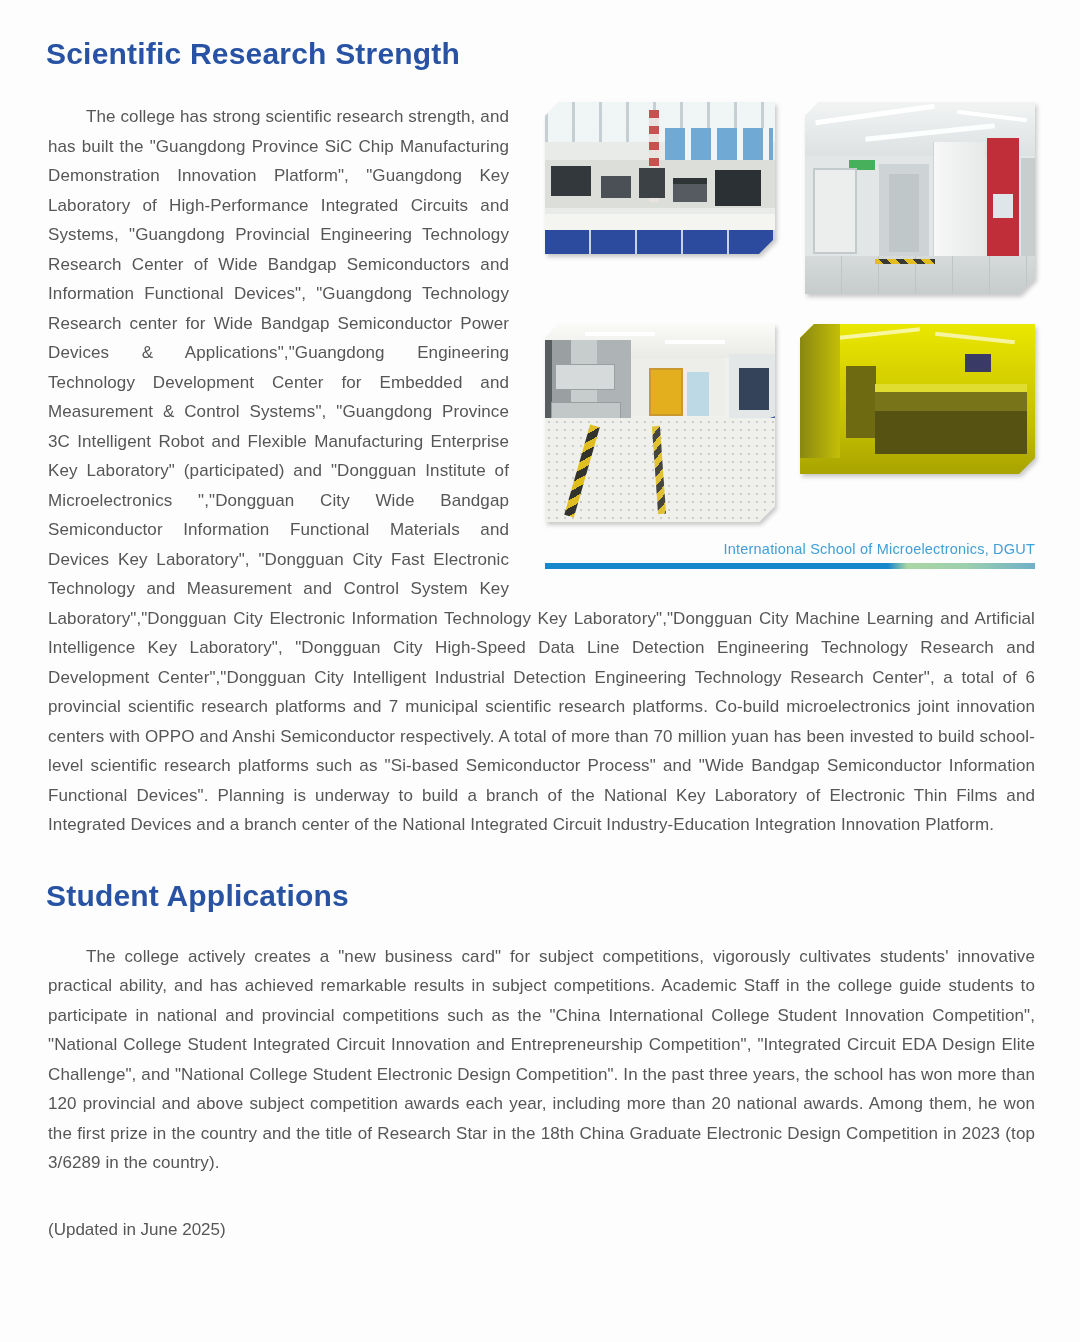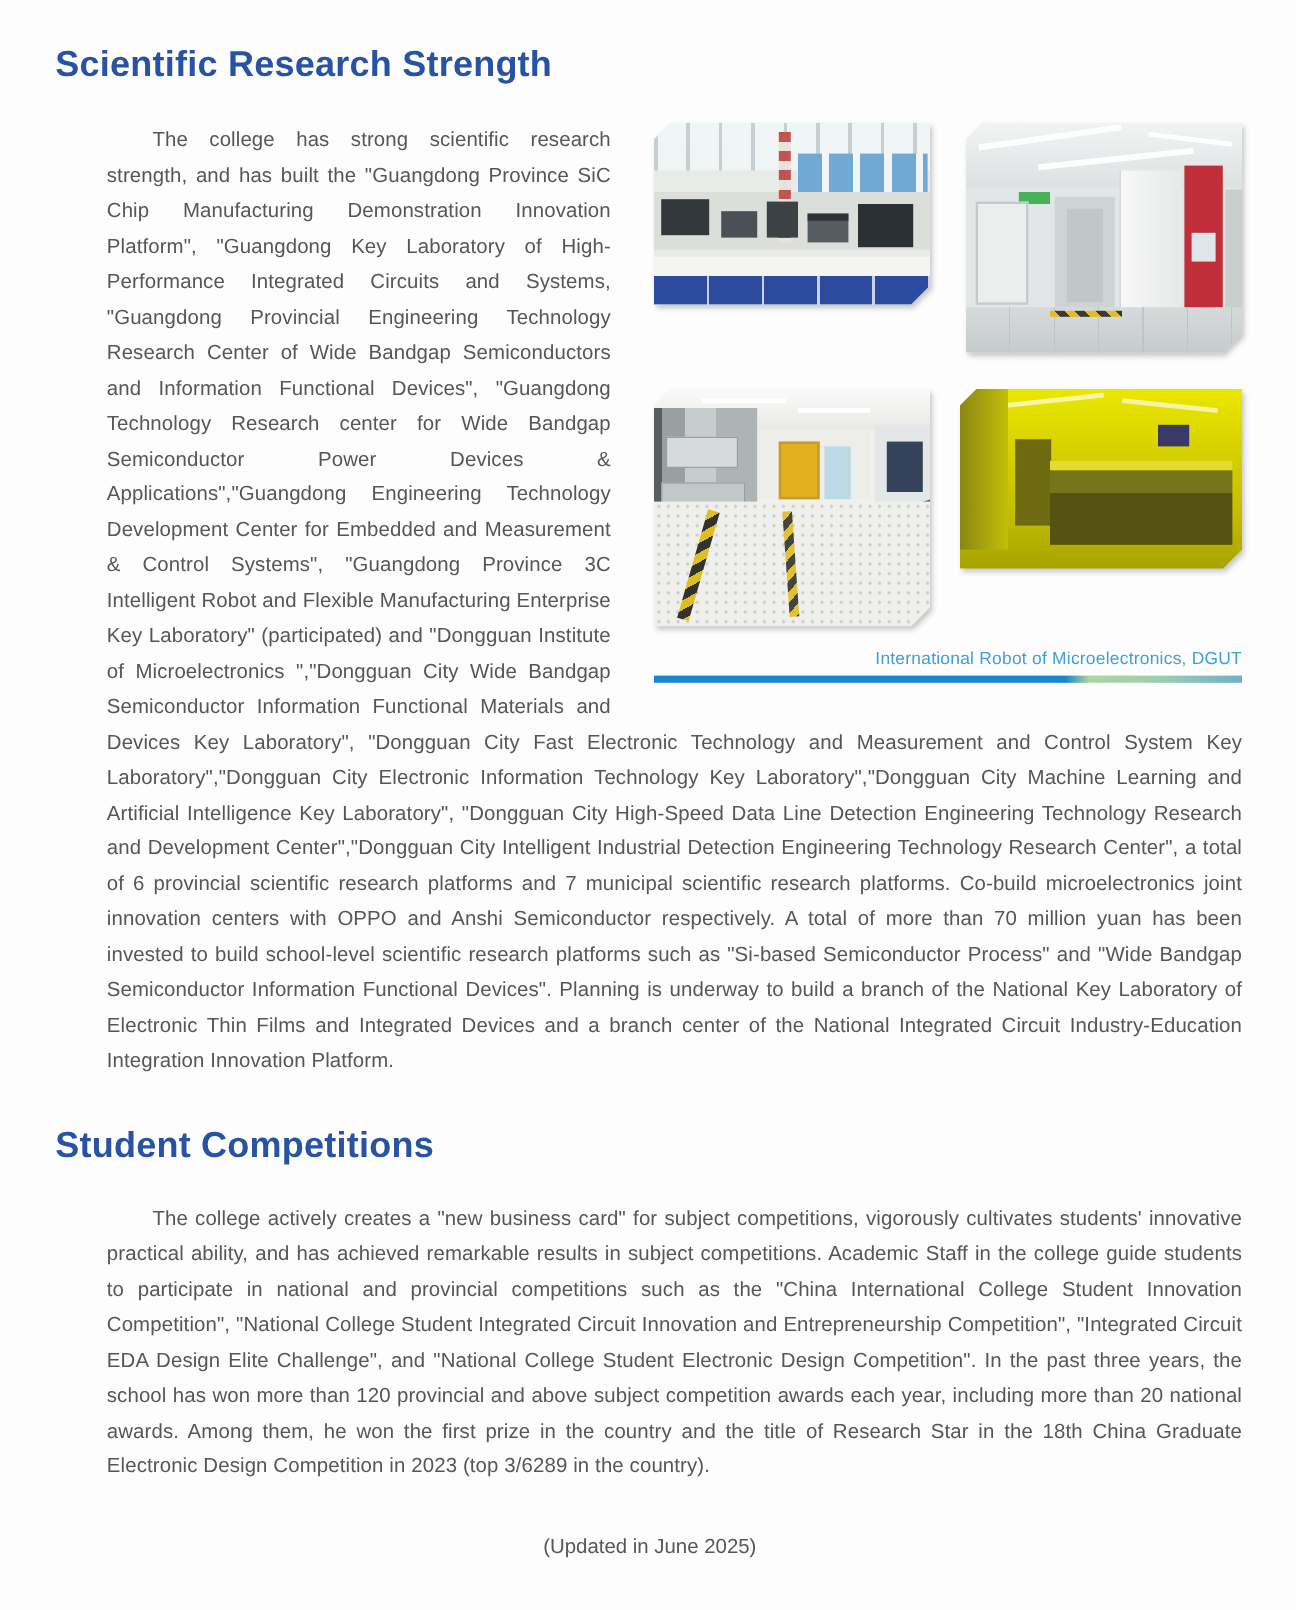--- a/index.html
+++ b/index.html
@@ -12,21 +12,21 @@
   }
   .page { position: relative; width: 1080px; height: 1342px; }
   h1.sec-title {
     font-size: 30px; font-weight: 700; color: var(--heading, #2853a4);
     line-height: 36px; margin: 36px 45px 30px 46px; letter-spacing: .2px;
   }
   h1.sec-title.second { margin-top: 38px; margin-bottom: 28px; }
   .content { margin: 0 45px 0 48px; }
   p.body-text {
     font-size: 17px; line-height: 29.5px; text-align: justify;
-    text-indent: 38px; color: var(--body, #565656); letter-spacing: .1px; margin-left: 41px;
+    text-indent: 38px; color: var(--body, #565656); letter-spacing: .1px;
   }
   .clear { clear: both; }
 
   
   .gallery {
     float: right; width: 512px; height: 480px; position: relative;
     margin-left: 14px; margin-bottom: 2px;
   }
   .photo { position: absolute; filter: drop-shadow(2px 3px 2px rgba(80,80,80,.30)); }
   .ph {
@@ -109,21 +109,21 @@
   .gallery-caption {
     position: absolute; right: 0; top: 439px; width: 100%;
     text-align: right; font-size: 14.5px; color: var(--caption, #3f9fd8); letter-spacing: .2px;
   }
   .gallery-divider {
     position: absolute; left: 22px; right: 0; top: 461px; height: 6px;
     background: linear-gradient(90deg, #1787cc 0%, #1787cc 70%, #abd6a3 74%, #9ccfae 86%, #6fb0c8 100%);
   }
 
   .updated-note {
-    margin: 42px 45px 0 48px; text-align: center;
+    margin: 42px 45px 0 48px; text-align: left;
     font-size: 17px; color: var(--body, #565656);
   }
 </style>
 </head>
 <body style="--heading: #2853a4; --body: #565656; --caption: #3f9fd8; --footer: #2a55a6;">
 
 <div class="page">
 
   <h1 class="sec-title">Scientific Research Strength</h1>
 
@@ -190,29 +190,29 @@
           <div class="p4-f1"></div>
           <div class="p4-f2"></div>
           <div class="p4-wall"></div>
           <div class="p4-eq1"></div>
           <div class="p4-bh"></div>
           <div class="p4-eqrow"></div>
           <div class="p4-screen"></div>
         </div>
       </figure>
 
-      <div class="gallery-caption">International Robot of Microelectronics, DGUT</div>
+      <div class="gallery-caption">International School of Microelectronics, DGUT</div>
       <div class="gallery-divider"></div>
     </aside>
 
     <p class="body-text">The college has strong scientific research strength, and has built the "Guangdong Province SiC Chip Manufacturing Demonstration Innovation Platform", "Guangdong Key Laboratory of High-Performance Integrated Circuits and Systems, "Guangdong Provincial Engineering Technology Research Center of Wide Bandgap Semiconductors and Information Functional Devices", "Guangdong Technology Research center for Wide Bandgap Semiconductor Power Devices &amp; Applications","Guangdong Engineering Technology Development Center for Embedded and Measurement &amp; Control Systems", "Guangdong Province 3C Intelligent Robot and Flexible Manufacturing Enterprise Key Laboratory" (participated) and "Dongguan Institute of Microelectronics ","Dongguan City Wide Bandgap Semiconductor Information Functional Materials and Devices Key Laboratory", "Dongguan City Fast Electronic Technology and Measurement and Control System Key Laboratory","Dongguan City Electronic Information Technology Key Laboratory","Dongguan City Machine Learning and Artificial Intelligence Key Laboratory", "Dongguan City High-Speed Data Line Detection Engineering Technology Research and Development Center","Dongguan City Intelligent Industrial Detection Engineering Technology Research Center", a total of 6 provincial scientific research platforms and 7 municipal scientific research platforms. Co-build microelectronics joint innovation centers with OPPO and Anshi Semiconductor respectively. A total of more than 70 million yuan has been invested to build school-level scientific research platforms such as "Si-based Semiconductor Process" and "Wide Bandgap Semiconductor Information Functional Devices". Planning is underway to build a branch of the National Key Laboratory of Electronic Thin Films and Integrated Devices and a branch center of the National Integrated Circuit Industry-Education Integration Innovation Platform.</p>
     <div class="clear"></div>
   </div>
 
-  <h1 class="sec-title second">Student Competitions</h1>
+  <h1 class="sec-title second">Student Applications</h1>
 
   <div class="content">
     <p class="body-text">The college actively creates a "new business card" for subject competitions, vigorously cultivates students' innovative practical ability, and has achieved remarkable results in subject competitions. Academic Staff in the college guide students to participate in national and provincial competitions such as the "China International College Student Innovation Competition", "National College Student Integrated Circuit Innovation and Entrepreneurship Competition", "Integrated Circuit EDA Design Elite Challenge", and "National College Student Electronic Design Competition". In the past three years, the school has won more than 120 provincial and above subject competition awards each year, including more than 20 national awards. Among them, he won the first prize in the country and the title of Research Star in the 18th China Graduate Electronic Design Competition in 2023 (top 3/6289 in the country).</p>
   </div>
 
   <p class="updated-note">(Updated in June 2025)</p>
 
 </div>
 
 </body></html>

